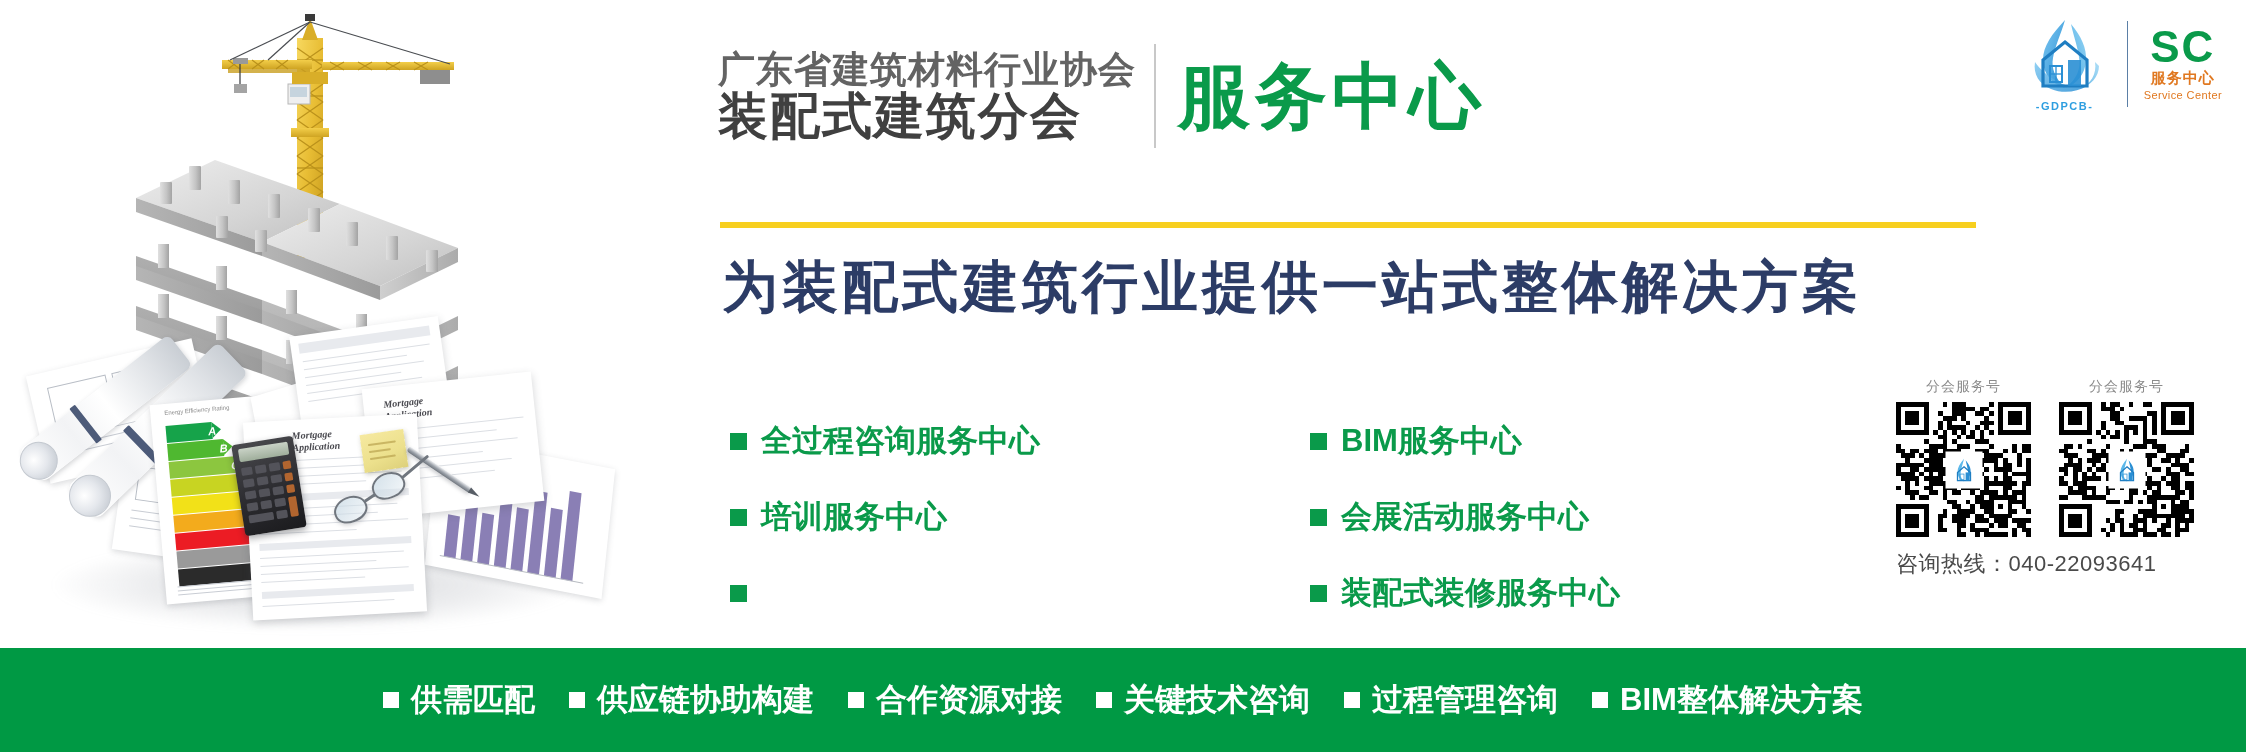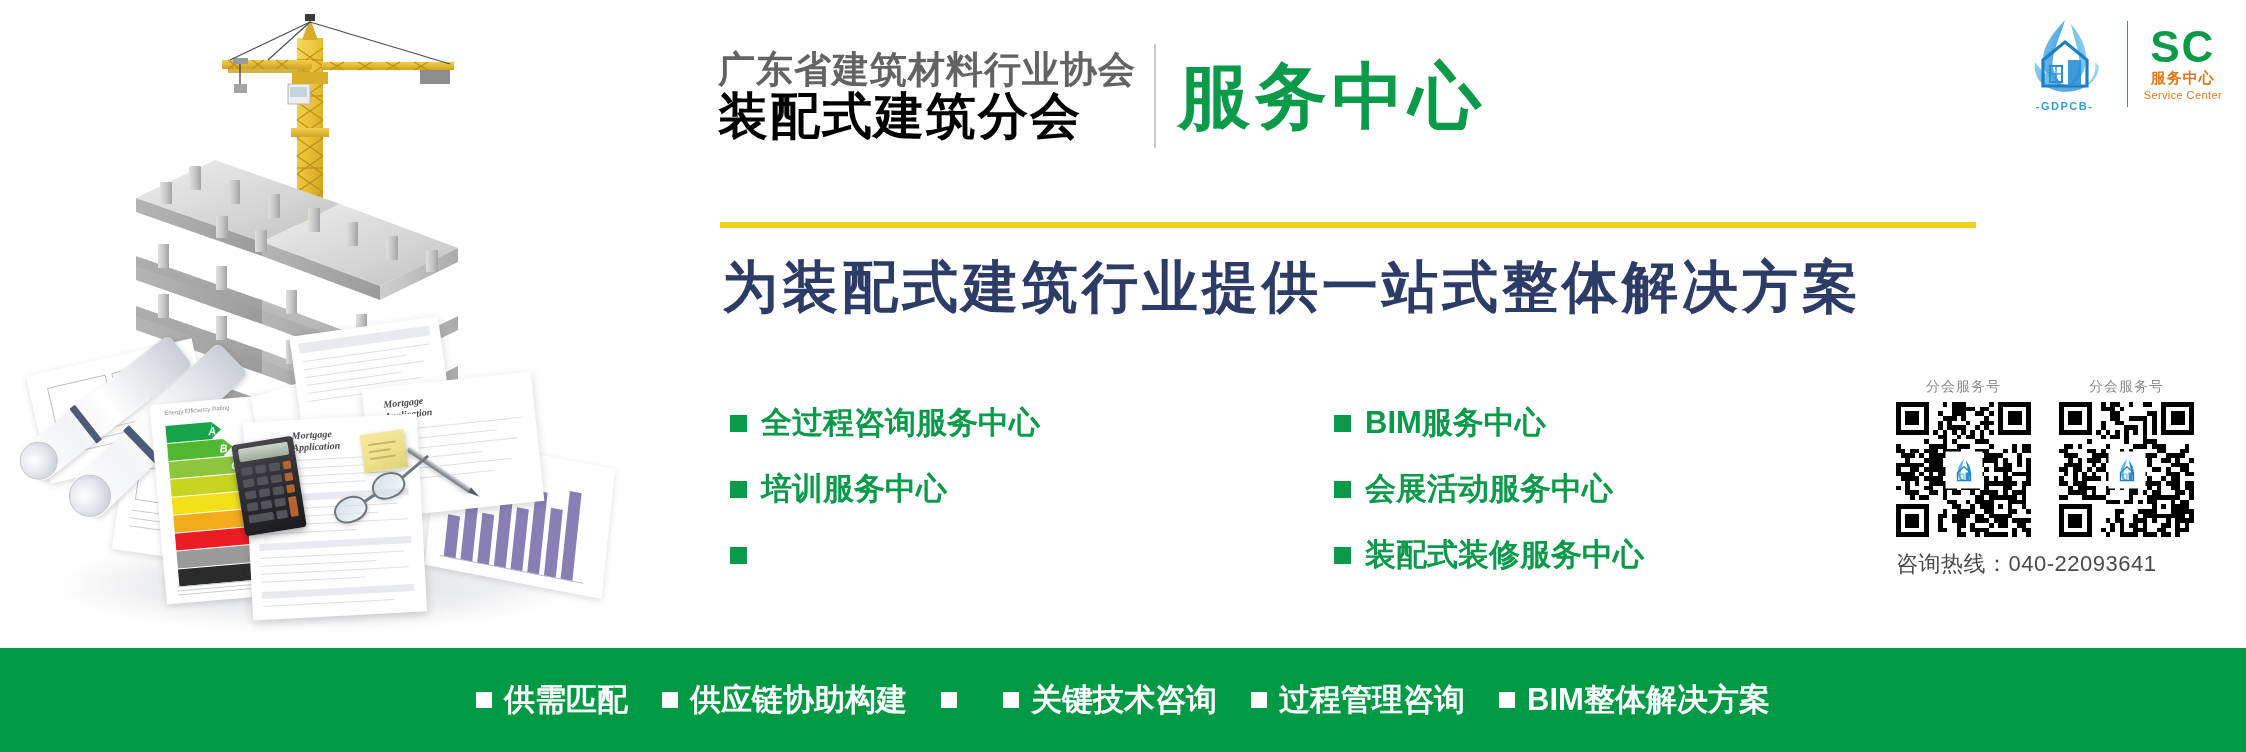--- a/index.html
+++ b/index.html
@@ -232,21 +232,21 @@
     left:718px; top:44px;
     display:flex; align-items:center;
   }
   .assoc-stack{ display:flex; flex-direction:column;justify-content:flex-end; }
   .assoc-line1{
     font-size:37px; font-weight:bold; letter-spacing:1px;
     color:#636363; line-height:1.08; white-space:nowrap;
   }
   .assoc-line2{
     font-size:50px; font-weight:bold; letter-spacing:2px;
-    color:#000000; line-height:1.04; white-space:nowrap;
+    color:#404040; line-height:1.04; white-space:nowrap;
   }
   .headline-rule{
     width:2px; height:104px; background:#c8c8c8;
     margin:0 22px 0 18px;
   }
   .service-center-big{
     font-size:72px; font-weight:bold; letter-spacing:5px;
     color:#0a9a4a; line-height:1; white-space:nowrap;
   }
 
@@ -262,26 +262,25 @@
   #tagline{
     position:absolute;
     left:722px; top:250px;
     font-size:56px; font-weight:bold; letter-spacing:4px;
     color:#2c3c66; white-space:nowrap;
   }
 
   
   #service-list{
     position:absolute;
-    left:730px; top:402px;
+    left:730px; top:420px;
     display:grid;
     grid-template-columns: 580px auto;
     row-gap:34px;
     column-gap:0;
-    gap:24px;
   }
   .svc-item{
     display:flex; align-items:center;
     font-size:31px; font-weight:bold;
     color:#0a9a4a; white-space:nowrap;
   }
   .svc-bullet{
     width:17px; height:17px;
     background:#0a9a4a;
     margin-right:14px;
@@ -873,20 +872,21 @@
       <div class="foot-item">
         <span class="foot-bullet"></span>
         <span>供需匹配</span>
       </div>
       <div class="foot-item">
         <span class="foot-bullet"></span>
         <span>供应链协助构建</span>
       </div>
       <div class="foot-item">
         <span class="foot-bullet"></span>
+        <span>合作资源对接</span>
       </div>
       <div class="foot-item">
         <span class="foot-bullet"></span>
         <span>关键技术咨询</span>
       </div>
       <div class="foot-item">
         <span class="foot-bullet"></span>
         <span>过程管理咨询</span>
       </div>
       <div class="foot-item">

